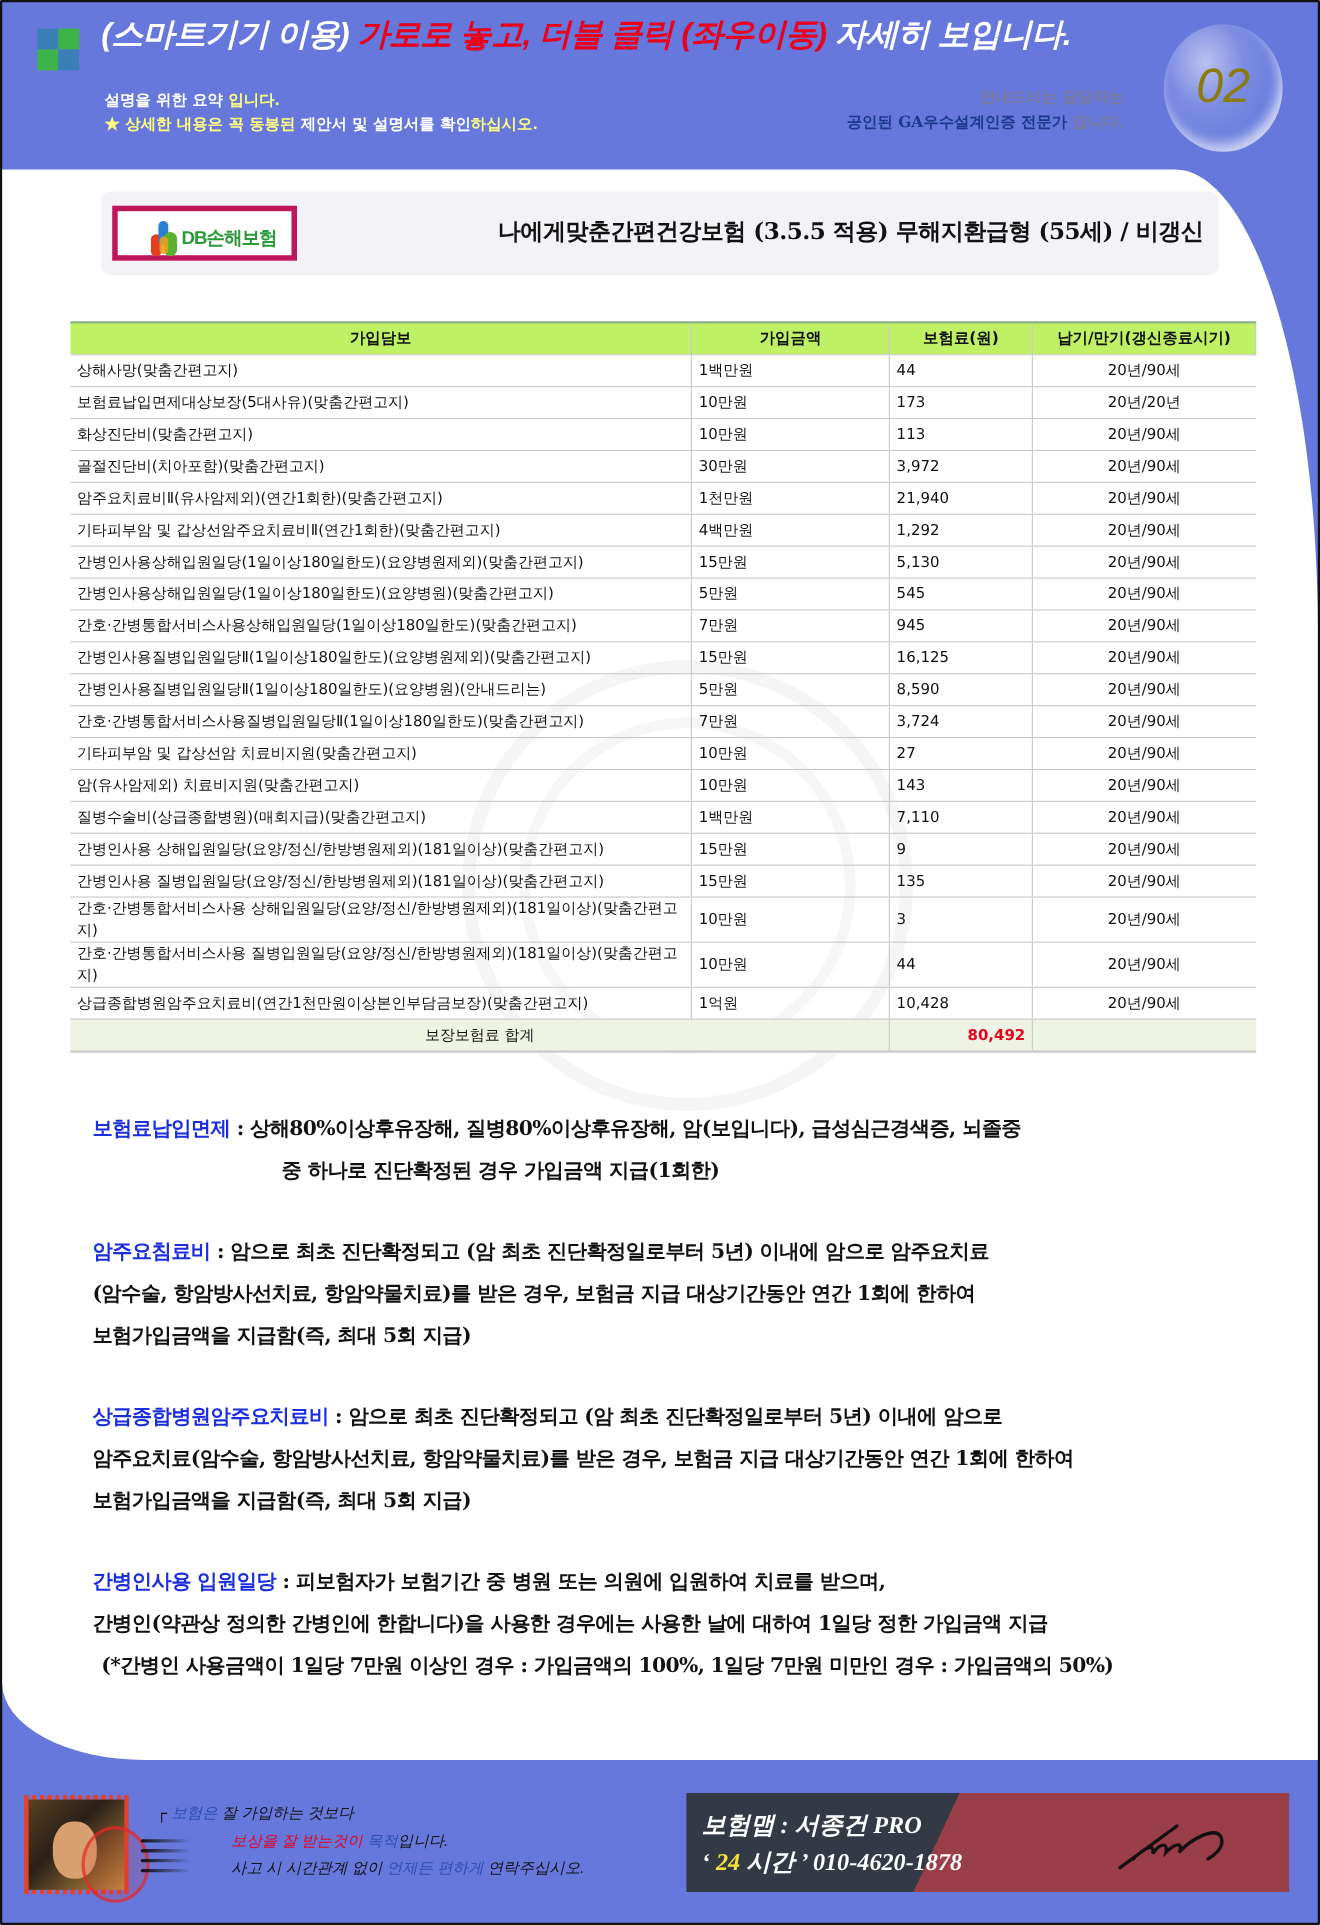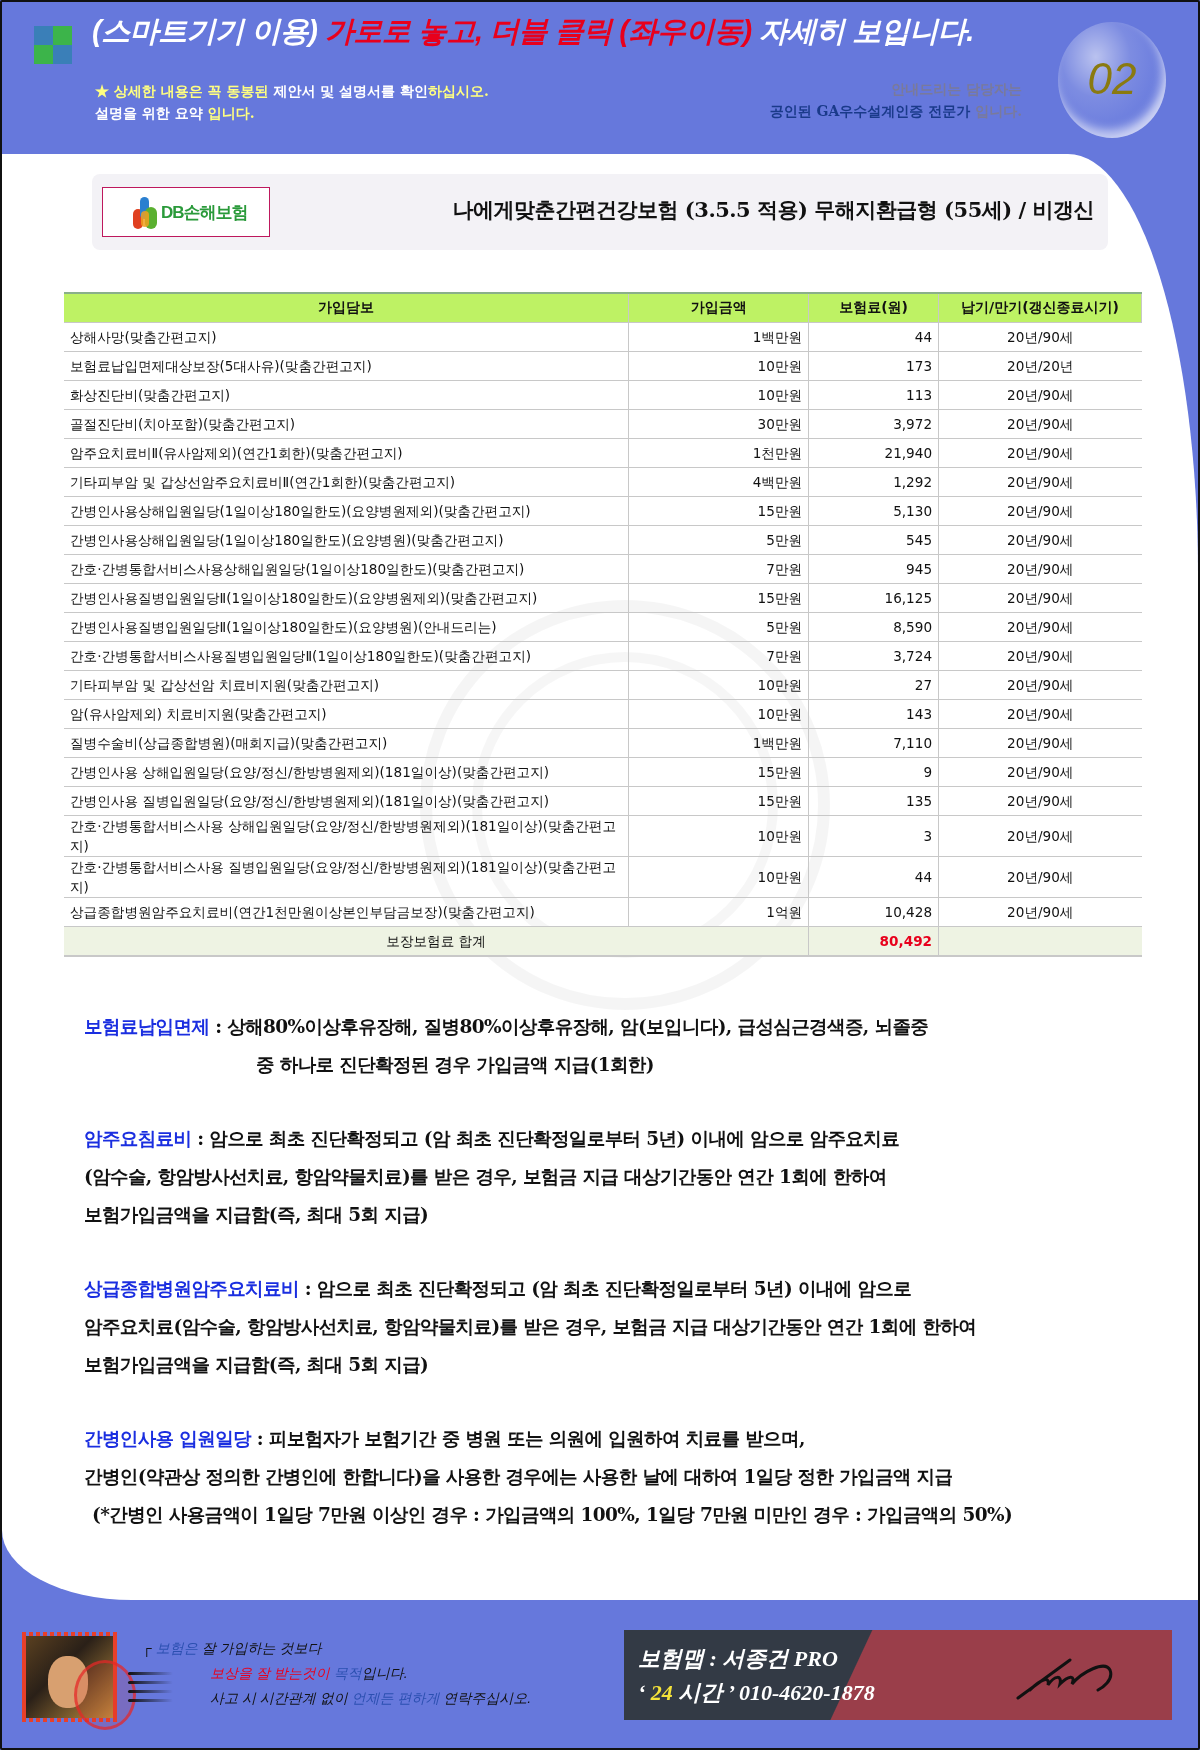--- a/index.html
+++ b/index.html
@@ -22,32 +22,32 @@
             background: radial-gradient(ellipse at 35% 30%, rgba(255,255,255,0.55) 0%, rgba(255,255,255,0.15) 35%, rgba(120,140,230,0.15) 70%, rgba(255,255,255,0.6) 100%);
             box-shadow: inset -4px -8px 10px rgba(255,255,255,0.6); }
   .bubble-num { position: absolute; left: 0; top: 32px; width: 100%; text-align: center; font-size: 44px; font-weight: normal; font-style: italic; color: #8a7a10; font-family: "Liberation Sans", sans-serif; }
 
   
   .panel { position: absolute; left: 2px; top: 154px; width: 1196px; height: 1446px; background: #fff;
            border-top-left-radius: 0; border-top-right-radius: 130px 420px; border-bottom-left-radius: 130px 70px; }
 
   
   .title-bar { position: absolute; left: 92px; top: 174px; width: 1016px; height: 76px; background: #f3f2f6; border-radius: 8px; }
-  .db-logo { position: absolute; left: 10px; top: 13px; width: 168px; height: 50px; background: #fff; border: 1px solid #be185d; }
+  .db-logo { position: absolute; left: 10px; top: 13px; width: 168px; height: 50px; background: #fff; border: 5px solid #be185d; }
   .db-mark { position: absolute; left: 30px; top: 9px; width: 26px; height: 32px; }
   .db-text { position: absolute; left: 58px; top: 13px; font-size: 17px; color: #2a9a3a; font-weight: bold; letter-spacing: -1px; font-family: "Liberation Sans", sans-serif; }
   .product-title { position: absolute; right: 14px; top: 22px; font-family: "DejaVu Serif", serif; font-size: 21px; font-weight: bold; color: #111; letter-spacing: -0.5px; white-space: nowrap; }
 
   
   .table-wrap { position: absolute; left: 64px; top: 292px; width: 1078px; }
   table { width: 100%; border-collapse: collapse; font-family: "DejaVu Sans", sans-serif; font-size: 13.6px; color: #111; }
   th { background: #bef264; font-weight: bold; height: 29px; border: 1px solid #c8c8c8; border-top: 2px solid #8ab08a; text-align: center; font-size: 14px; }
   td { border-bottom: 1px solid #c8c8c8; border-left: 1px solid #c8c8c8; height: 29px; padding: 0 6px; line-height: 20px; }
   td:first-child { border-left: none; }
-  td.amt, td.prem { text-align: right; }
+  td.amt, td.prem { }
   td.term { text-align: center; }
   tr.total td { background: #eef3e3; text-align: center; height: 30px; border-bottom: 2px solid #c8c8c8; }
   tr.total td.sum { color: #e8001c; font-weight: bold; text-align: right; }
   th:first-child { border-left: none; }
 
   
   .watermark { position: absolute; left: 420px; top: 600px; width: 410px; height: 410px; border-radius: 50%; border: 12px solid rgba(0,0,0,0.04); }
   .watermark::after { content: ""; position: absolute; left: 40px; top: 40px; right: 40px; bottom: 40px; border-radius: 50%; border: 10px solid rgba(0,0,0,0.035); }
 
   
@@ -84,22 +84,22 @@
   <div class="logo-mark">
     <div class="q" style="left:0;top:0;background:#3a7fb8;"></div>
     <div class="q" style="left:19px;top:0;background:#3cb44a;"></div>
     <div class="q" style="left:0;top:19px;background:#3cb44a;"></div>
     <div class="q" style="left:19px;top:19px;background:#3a7fb8;"></div>
   </div>
   <div class="headline">
     <span>(스마트기기 이용) </span><span class="red">가로로 놓고, 더블 클릭 (좌우이동) </span><span>자세히 보입니다.</span>
   </div>
   <div class="sub-left">
+    <div><span>설명을 위한 요약 </span><span class="yellow">입니다.</span></div>
     <div><span class="yellow">★ 상세한 내용은 꼭 동봉된 </span><span>제안서 및 설명서를 확인</span><span class="yellow">하십시오.</span></div>
-    <div><span>설명을 위한 요약 </span><span class="yellow">입니다.</span></div>
   </div>
   <div class="sub-right">
     <div class="gray">안내드리는 담당자는</div>
     <div><span class="navy">공인된 GA우수설계인증 전문가 </span><span class="gray">입니다.</span></div>
   </div>
   <div class="bubble">
     <div class="bubble-num">02</div>
   </div>
 </div>
 

